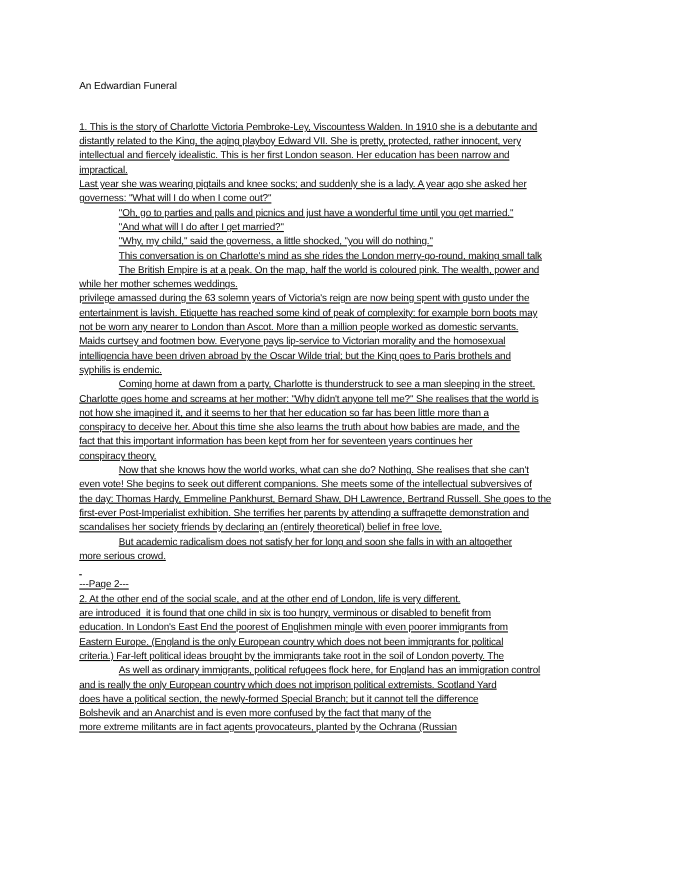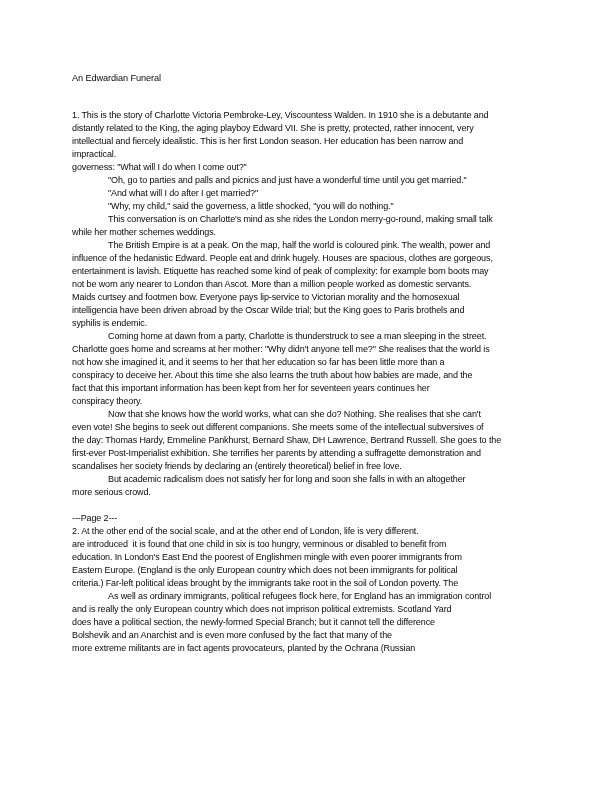--- a/index.html
+++ b/index.html
@@ -30,43 +30,45 @@
     left: 72px;
     top: 109px;
     width: 500px;
   }
   .line {
     height: 13px;
     line-height: 13px;
     font-size: 9px;
     letter-spacing: -0.12px;
     white-space: pre;
+    text-decoration: underline;
   }
   .line.indent {
     padding-left: 36px;
   }
 </style>
 </head>
 <body>
 
 <div class="page">
   <div class="doc-title">An Edwardian Funeral</div>
   <div class="doc-body">
       <div class="line">1. This is the story of Charlotte Victoria Pembroke-Ley, Viscountess Walden. In 1910 she is a debutante and</div>
       <div class="line">distantly related to the King, the aging playboy Edward VII. She is pretty, protected, rather innocent, very</div>
       <div class="line">intellectual and fiercely idealistic. This is her first London season. Her education has been narrow and</div>
       <div class="line">impractical.</div>
+      <div class="line">Last year she was wearing pigtails and knee socks; and suddenly she is a lady. A year ago she asked her</div>
       <div class="line">governess: "What will I do when I come out?"</div>
       <div class="line indent">"Oh, go to parties and palls and picnics and just have a wonderful time until you get married."</div>
       <div class="line indent">"And what will I do after I get married?"</div>
       <div class="line indent">"Why, my child," said the governess, a little shocked, "you will do nothing."</div>
       <div class="line indent">This conversation is on Charlotte's mind as she rides the London merry-go-round, making small talk</div>
+      <div class="line indent">The British Empire is at a peak. On the map, half the world is coloured pink. The wealth, power and</div>
       <div class="line">while her mother schemes weddings.</div>
-      <div class="line indent">The British Empire is at a peak. On the map, half the world is coloured pink. The wealth, power and</div>
-      <div class="line">influence of the hedanistic Edward. People eat and drink hugely. Houses are spacious, clothes are gorgeous,</div>
+      <div class="line">privilege amassed during the 63 solemn years of Victoria's reign are now being spent with gusto under the</div>
       <div class="line">entertainment is lavish. Etiquette has reached some kind of peak of complexity: for example born boots may</div>
       <div class="line">not be worn any nearer to London than Ascot. More than a million people worked as domestic servants.</div>
       <div class="line">Maids curtsey and footmen bow. Everyone pays lip-service to Victorian morality and the homosexual</div>
       <div class="line">intelligencia have been driven abroad by the Oscar Wilde trial; but the King goes to Paris brothels and</div>
       <div class="line">syphilis is endemic.</div>
       <div class="line indent">Coming home at dawn from a party, Charlotte is thunderstruck to see a man sleeping in the street.</div>
       <div class="line">Charlotte goes home and screams at her mother: "Why didn't anyone tell me?" She realises that the world is</div>
       <div class="line">not how she imagined it, and it seems to her that her education so far has been little more than a</div>
       <div class="line">conspiracy to deceive her. About this time she also learns the truth about how babies are made, and the</div>
       <div class="line">fact that this important information has been kept from her for seventeen years continues her</div>

